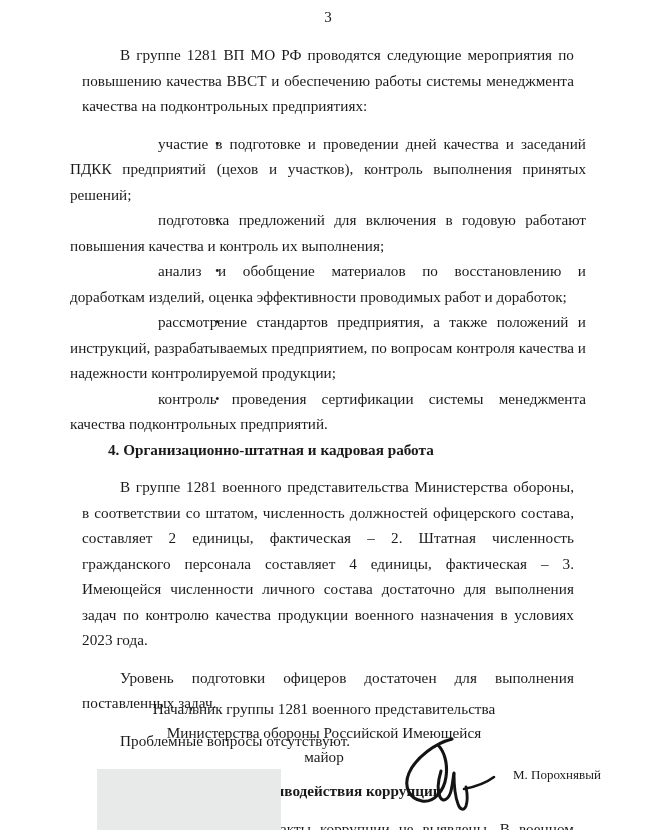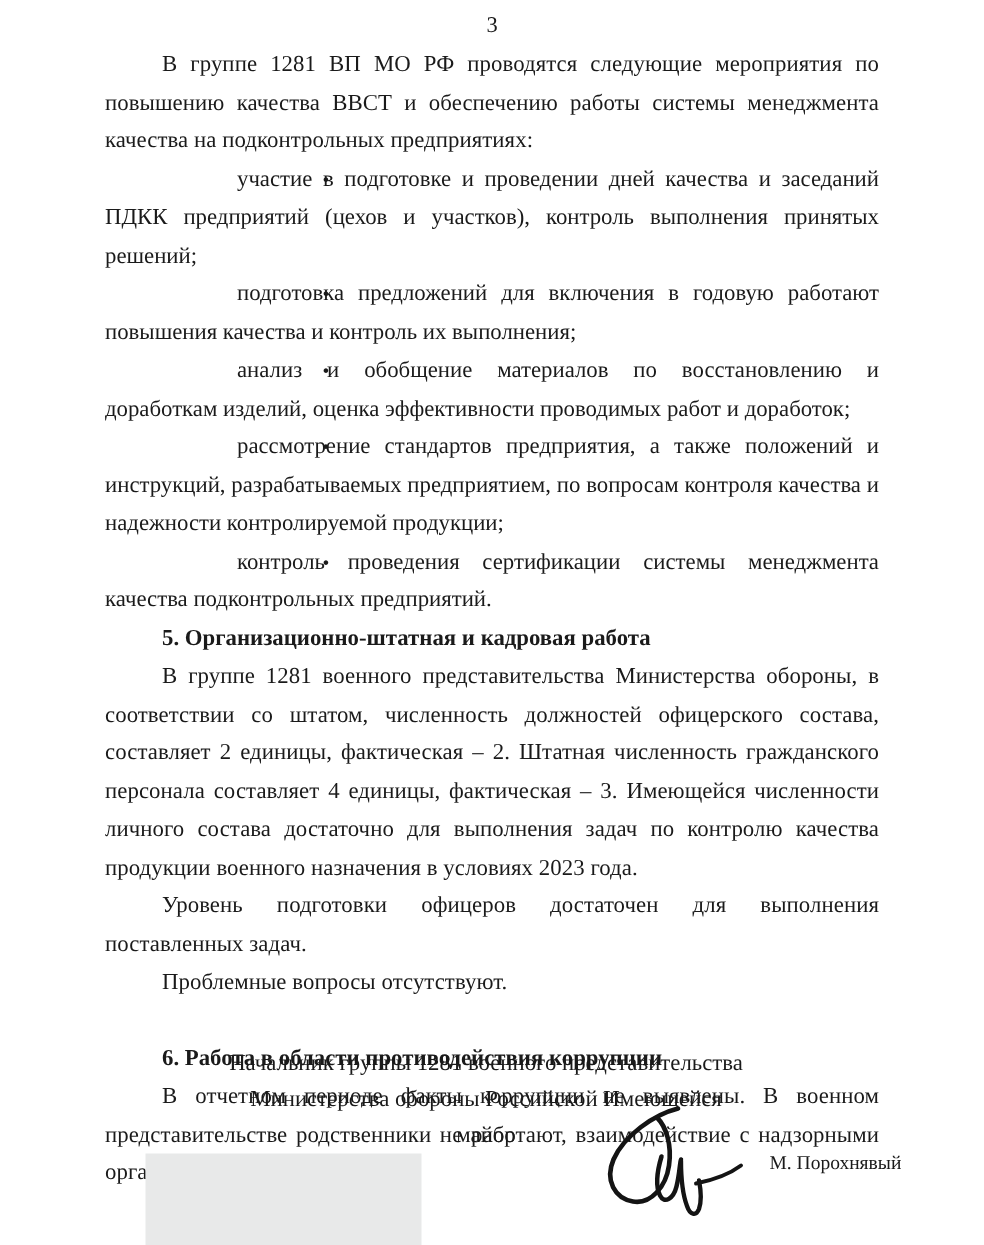--- a/index.html
+++ b/index.html
@@ -29,21 +29,21 @@
     font-size: 15px;
     line-height: 18px;
   }
   .body-block {
     position: absolute;
     left: 70px;
     top: 30px;
     width: 516px;
   }
   p.para {
-    margin: 0;
+    margin: 12px;
     font-size: 15.2px;
     line-height: 25.5px;
     text-align: justify;
     text-indent: 38px;
     text-justify: inter-word;
     letter-spacing: 0.05px;
   }
   p.heading {
     margin: 0;
     font-size: 15.2px;
@@ -142,21 +142,21 @@
       <li class="bullet-item">
         <span class="bullet-dot">•</span>
         <span>рассмотрение стандартов предприятия, а также положений и инструкций, разрабатываемых предприятием, по вопросам контроля качества и надежности контролируемой продукции;</span>
       </li>
       <li class="bullet-item">
         <span class="bullet-dot">•</span>
         <span>контроль проведения сертификации системы менеджмента качества подконтрольных предприятий.</span>
       </li>
     </ul>
 
-    <p class="heading">5. Организационно-штатная и кадровая работа</p>
+    <p class="heading">4. Организационно-штатная и кадровая работа</p>
     <p class="para">В группе 1281 военного представительства Министерства обороны, в соответствии со штатом, численность должностей офицерского состава, составляет 2 единицы, фактическая – 2. Штатная численность гражданского персонала составляет 4 единицы, фактическая – 3. Имеющейся численности личного состава достаточно для выполнения задач по контролю качества продукции военного назначения в условиях 2023 года.</p>
     <p class="para">Уровень подготовки офицеров достаточен для выполнения поставленных задач.</p>
 
     <p class="para">Проблемные вопросы отсутствуют.</p>
 
     <p class="heading" style="margin-top:25px">6. Работа в области противодействия коррупции</p>
     <p class="para">В отчетном периоде факты коррупции не выявлены. В военном представительстве родственники не работают, взаимодействие с надзорными органами организовано.</p>
 
   </div>
 

